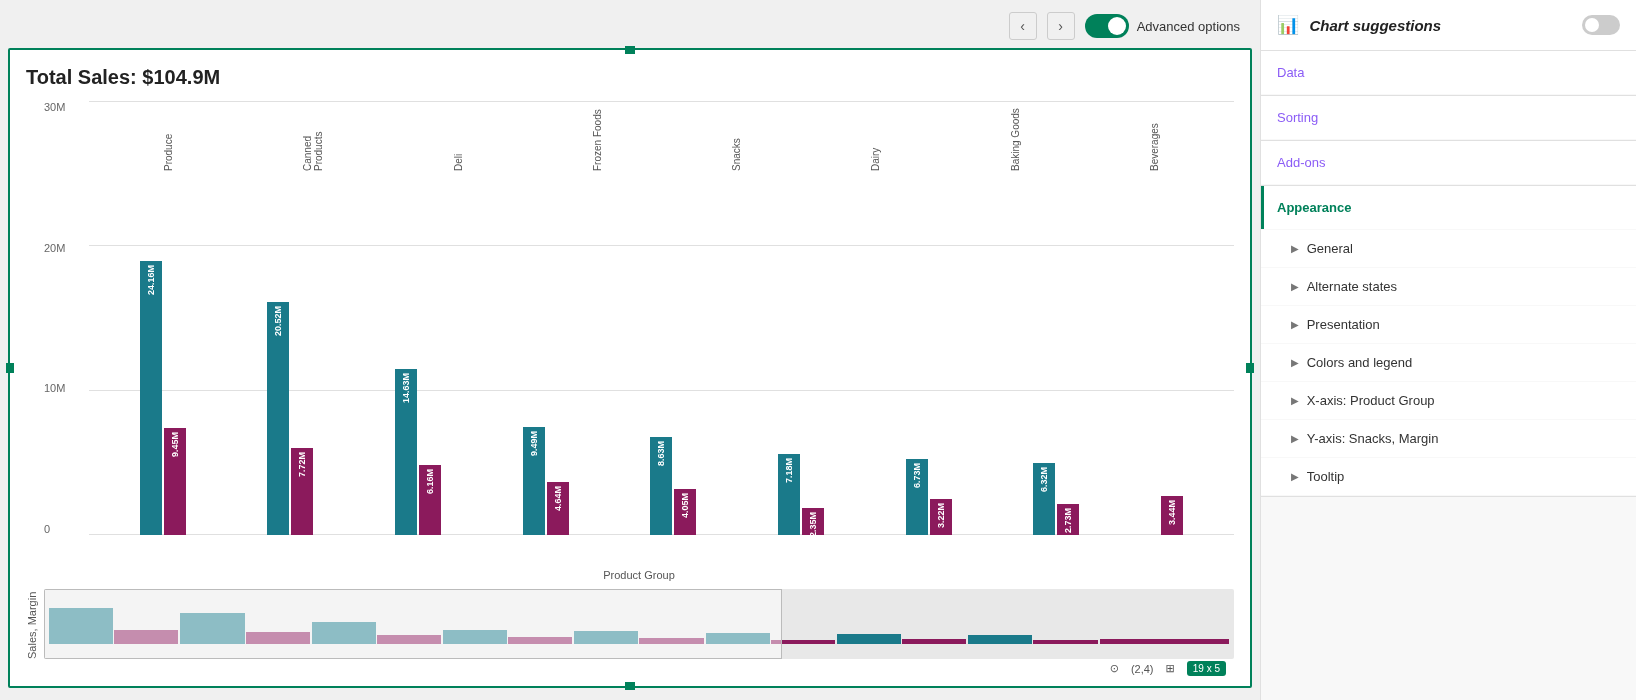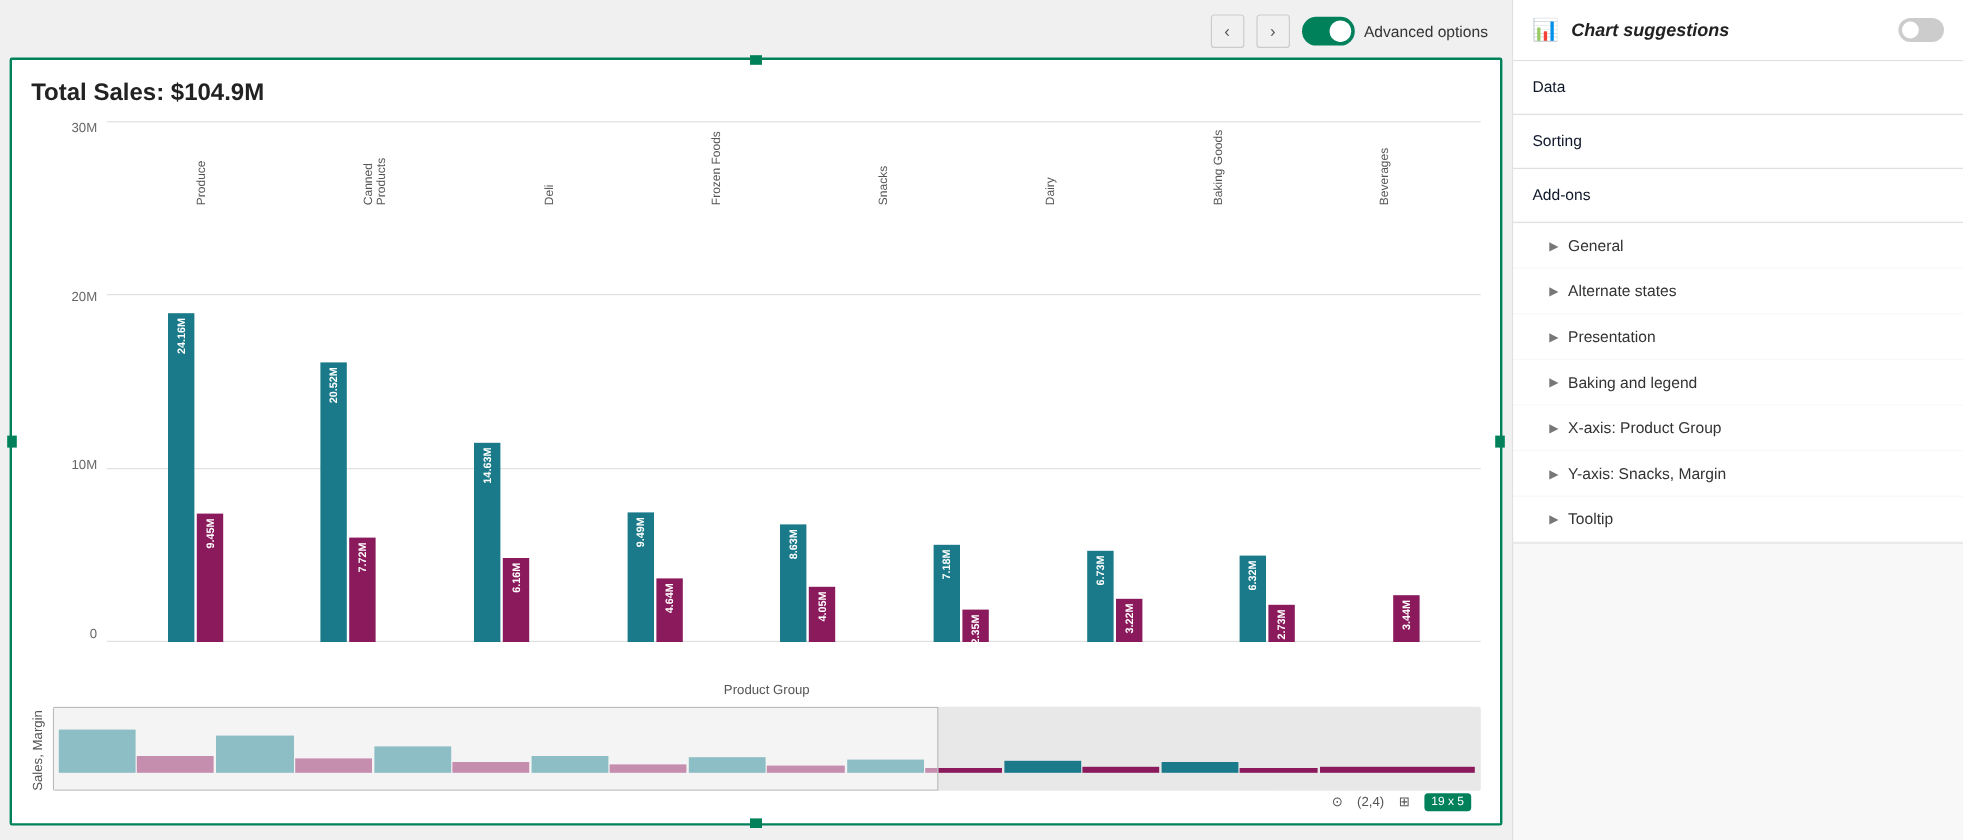--- a/index.html
+++ b/index.html
@@ -167,21 +167,20 @@
       display: flex;
       flex-direction: row;
       position: relative;
       min-height: 0;
     }
 
     .y-axis {
       display: flex;
       flex-direction: column;
       justify-content: space-between;
-      align-items: flex-end;
       padding-right: 8px;
       padding-bottom: 30px;
       font-size: 11px;
       color: #666;
       width: 45px;
       gap: 28px;
     }
 
     .bars-area {
       flex: 1;
@@ -394,21 +393,21 @@
     }
 
     .panel-section {
       border-bottom: 1px solid #e0e0e0;
       cursor: pointer;
     }
 
     .panel-section-item {
       padding: 14px 16px;
       font-size: 13px;
-      color: #0f172a;
+      color: #8b5cf6;
       cursor: pointer;
       display: flex;
       align-items: center;
       background: white;
       margin-bottom: 1px;
     }
 
     .panel-section-item.active {
       color: #00815a;
       border-left: 3px solid #00815a;
@@ -654,36 +653,39 @@
     </div>
   </div>
 
   <div class="panel-section">
     <div class="panel-section-item">
       <span>Add-ons</span>
     </div>
   </div>
 
   <div class="panel-section">
+    <div class="panel-section-item active">
+      <span>Appearance</span>
+    </div>
 
     <div class="subsection-item">
       <span class="sub-chevron">▶</span>
       <span>General</span>
     </div>
     <div class="subsection-item">
       <span class="sub-chevron">▶</span>
       <span>Alternate states</span>
     </div>
     <div class="subsection-item">
       <span class="sub-chevron">▶</span>
       <span>Presentation</span>
     </div>
     <div class="subsection-item">
       <span class="sub-chevron">▶</span>
-      <span>Baking and legend</span>
+      <span>Colors and legend</span>
     </div>
     <div class="subsection-item">
       <span class="sub-chevron">▶</span>
       <span>X-axis: Product Group</span>
     </div>
     <div class="subsection-item">
       <span class="sub-chevron">▶</span>
       <span>Y-axis: Snacks, Margin</span>
     </div>
     <div class="subsection-item">

